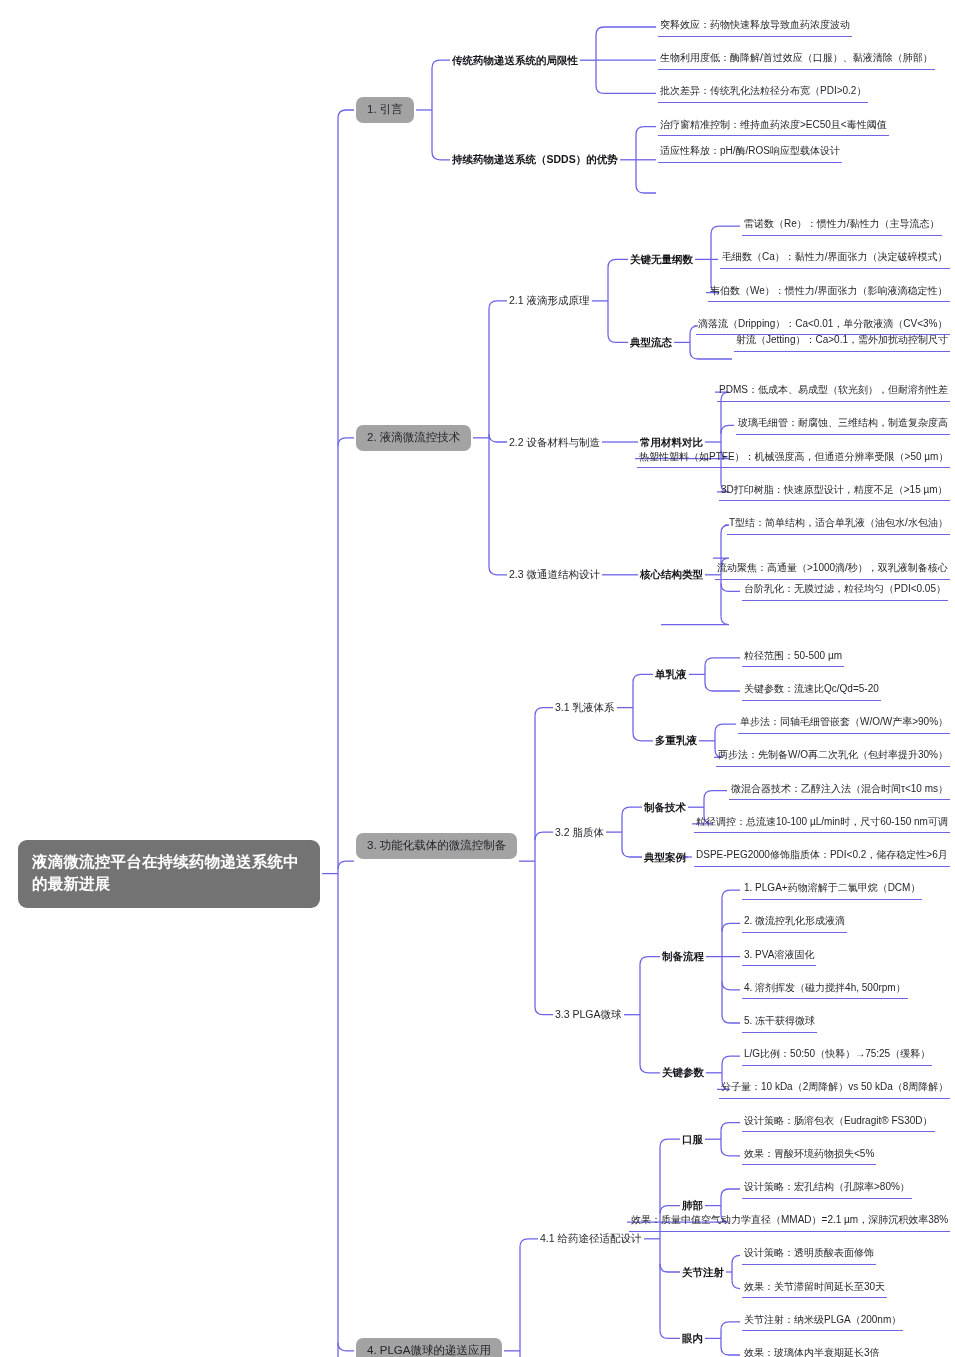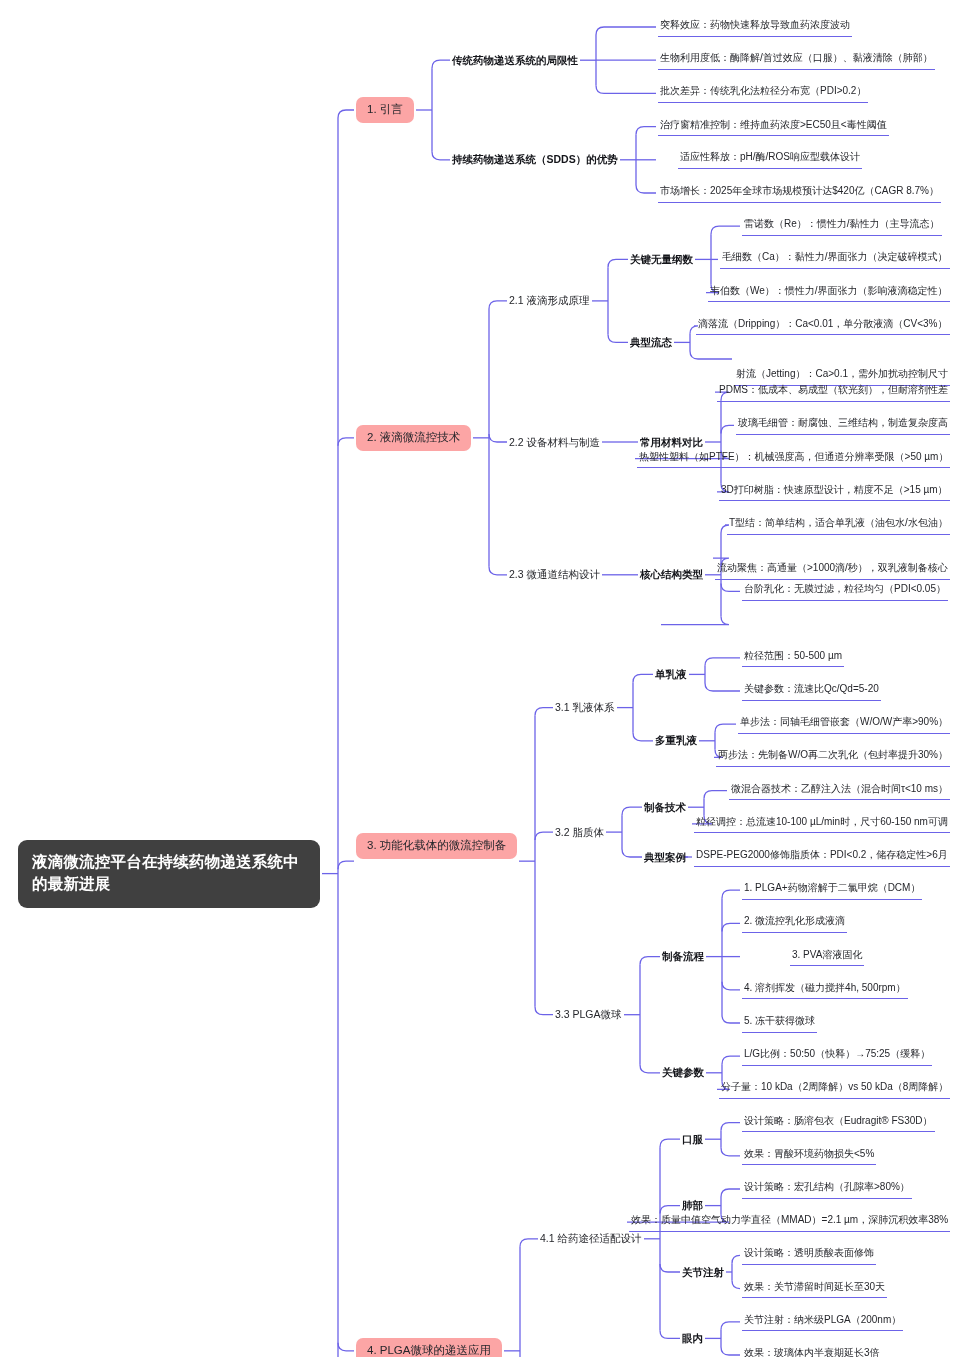--- a/index.html
+++ b/index.html
@@ -11,34 +11,34 @@
     overflow:hidden;
     -webkit-font-smoothing:antialiased;
   }
   #canvas{position:absolute;left:0;top:0;width:955px;height:1357px;}
   #links{position:absolute;left:0;top:0;width:955px;height:1357px;pointer-events:none;}
 
   .node{position:absolute;box-sizing:border-box;white-space:nowrap;}
 
   
   .n-root{
-    background:#404040;
+    background:#737373;
     color:#ffffff;
     border-radius:9px;
     font-size:15.5px;
     font-weight:700;
     line-height:1.45;
     padding:11px 14px 12px 14px;
     white-space:normal;
     letter-spacing:0.2px;
   }
 
   
   .n-l2{
-    background:#fca5a5;
+    background:#a3a3a3;
     color:#25262b;
     border-radius:7px;
     font-size:11.5px;
     font-weight:400;
     padding:6px 11px;
     line-height:1.2;
   }
 
   
   .n-l3{
@@ -231,31 +231,30 @@
       <path d="M711 1712.2000000000014 Q711 1720.2000000000014 719 1720.2000000000014 H740" fill="none" stroke="#6c63e8" stroke-width="1.3"></path>
     </svg>
 <div class="node n-root" style="width: 302px; left: 18px; white-space: normal; top: 839.6px;"><span>液滴微流控平台在持续药物递送系统中的最新进展</span></div>
     <div class="node n-l2" style="left: 356px; top: 97px;"><span>1. 引言</span></div>
     <div class="node n-l4" style="left: 452px; top: 51.7px;"><span>传统药物递送系统的局限性</span></div>
     <div class="node n-leaf" style="left: 658px; top: 17px;"><span>突释效应：药物快速释放导致血药浓度波动</span></div>
     <div class="node n-leaf" style="left: 658px; top: 50.2px;"><span>生物利用度低：酶降解/首过效应（口服）、黏液清除（肺部）</span></div>
     <div class="node n-leaf" style="left: 658px; top: 83.4px;"><span>批次差异：传统乳化法粒径分布宽（PDI&gt;0.2）</span></div>
     <div class="node n-l4" style="left: 452px; top: 151.3px;"><span>持续药物递送系统（SDDS）的优势</span></div>
     <div class="node n-leaf" style="left: 658px; top: 116.6px;"><span>治疗窗精准控制：维持血药浓度&gt;EC50且&lt;毒性阈值</span></div>
-    <div class="node n-leaf" style="left: 658px; top: 149px; margin-left: 20px;"><span>适应性释放：pH/酶/ROS响应型载体设计</span></div>
-    <div class="node n-leaf" style="left: 658px; top: 183px;"><span>市场增长：2025年全球市场规模预计达$420亿（CAGR 8.7%）</span></div>
+    <div class="node n-leaf" style="left: 658px; top: 143px;"><span>适应性释放：pH/酶/ROS响应型载体设计</span></div>
     <div class="node n-l2" style="left: 356px; top: 424.85px;"><span>2. 液滴微流控技术</span></div>
     <div class="node n-l3" style="left: 509px; top: 292.4px;"><span>2.1 液滴形成原理</span></div>
     <div class="node n-l4" style="left: 630px; top: 250.9px;"><span>关键无量纲数</span></div>
     <div class="node n-leaf" style="left: 742px; top: 216.2px;"><span>雷诺数（Re）：惯性力/黏性力（主导流态）</span></div>
     <div class="node n-leaf" style="left: 720px; top: 249.4px;"><span>毛细数（Ca）：黏性力/界面张力（决定破碎模式）</span></div>
     <div class="node n-leaf" style="left: 708px; top: 282.6px;"><span>韦伯数（We）：惯性力/界面张力（影响液滴稳定性）</span></div>
     <div class="node n-l4" style="left: 630px; top: 333.9px;"><span>典型流态</span></div>
     <div class="node n-leaf" style="left: 696px; top: 315.8px;"><span>滴落流（Dripping）：Ca&lt;0.01，单分散液滴（CV&lt;3%）</span></div>
-    <div class="node n-leaf" style="left: 734px; top: 366px;"><span>射流（Jetting）：Ca&gt;0.1，需外加扰动控制尺寸</span></div>
+    <div class="node n-leaf" style="left: 734px; top: 332px;"><span>射流（Jetting）：Ca&gt;0.1，需外加扰动控制尺寸</span></div>
     <div class="node n-l3" style="left: 509px; top: 433.5px;"><span>2.2 设备材料与制造</span></div>
     <div class="node n-l4" style="left: 640px; top: 433.5px;"><span>常用材料对比</span></div>
     <div class="node n-leaf" style="left: 717px; top: 382.2px;"><span>PDMS：低成本、易成型（软光刻），但耐溶剂性差</span></div>
     <div class="node n-leaf" style="left: 736px; top: 415.4px;"><span>玻璃毛细管：耐腐蚀、三维结构，制造复杂度高</span></div>
     <div class="node n-leaf" style="left: 637px; top: 448.6px;"><span>热塑性塑料（如PTFE）：机械强度高，但通道分辨率受限（&gt;50 µm）</span></div>
     <div class="node n-leaf" style="left: 719px; top: 481.8px;"><span>3D打印树脂：快速原型设计，精度不足（&gt;15 µm）</span></div>
     <div class="node n-l3" style="left: 509px; top: 566.3px;"><span>2.3 微通道结构设计</span></div>
     <div class="node n-l4" style="left: 640px; top: 566.3px;"><span>核心结构类型</span></div>
     <div class="node n-leaf" style="left: 727px; top: 515px;"><span>T型结：简单结构，适合单乳液（油包水/水包油）</span></div>
     <div class="node n-leaf" style="left: 715px; top: 548.2px; margin-top: 12px;"><span>流动聚焦：高通量（&gt;1000滴/秒），双乳液制备核心</span></div>
@@ -271,21 +270,21 @@
     <div class="node n-l3" style="left: 555px; top: 823.6px;"><span>3.2 脂质体</span></div>
     <div class="node n-l4" style="left: 644px; top: 798.7px;"><span>制备技术</span></div>
     <div class="node n-leaf" style="left: 729px; top: 780.6px;"><span>微混合器技术：乙醇注入法（混合时间τ&lt;10 ms）</span></div>
     <div class="node n-leaf" style="left: 694px; top: 813.8px;"><span>粒径调控：总流速10-100 µL/min时，尺寸60-150 nm可调</span></div>
     <div class="node n-l4" style="left: 644px; top: 848.5px;"><span>典型案例</span></div>
     <div class="node n-leaf" style="left: 694px; top: 847px;"><span>DSPE-PEG2000修饰脂质体：PDI&lt;0.2，储存稳定性&gt;6月</span></div>
     <div class="node n-l3" style="left: 555px; top: 1006.2px;"><span>3.3 PLGA微球</span></div>
     <div class="node n-l4" style="left: 662px; top: 948.1px;"><span>制备流程</span></div>
     <div class="node n-leaf" style="left: 742px; top: 880.2px;"><span>1. PLGA+药物溶解于二氯甲烷（DCM）</span></div>
     <div class="node n-leaf" style="left: 742px; top: 913.4px;"><span>2. 微流控乳化形成液滴</span></div>
-    <div class="node n-leaf" style="left: 742px; top: 946.6px; margin-left: 48px;"><span>3. PVA溶液固化</span></div>
+    <div class="node n-leaf" style="left: 742px; top: 946.6px;"><span>3. PVA溶液固化</span></div>
     <div class="node n-leaf" style="left: 742px; top: 979.8px;"><span>4. 溶剂挥发（磁力搅拌4h, 500rpm）</span></div>
     <div class="node n-leaf" style="left: 742px; top: 1013px;"><span>5. 冻干获得微球</span></div>
     <div class="node n-l4" style="left: 662px; top: 1064.3px;"><span>关键参数</span></div>
     <div class="node n-leaf" style="left: 742px; top: 1046.2px;"><span>L/G比例：50:50（快释）→75:25（缓释）</span></div>
     <div class="node n-leaf" style="left: 719px; top: 1079.4px;"><span>分子量：10 kDa（2周降解）vs 50 kDa（8周降解）</span></div>
     <div class="node n-l2" style="left: 356px; top: 1337.85px;"><span>4. PLGA微球的递送应用</span></div>
     <div class="node n-l3" style="left: 540px; top: 1230.3px;"><span>4.1 给药途径适配设计</span></div>
     <div class="node n-l4" style="left: 682px; top: 1130.7px;"><span>口服</span></div>
     <div class="node n-leaf" style="left: 742px; top: 1112.6px;"><span>设计策略：肠溶包衣（Eudragit® FS30D）</span></div>
     <div class="node n-leaf" style="left: 742px; top: 1145.8px;"><span>效果：胃酸环境药物损失&lt;5%</span></div>

